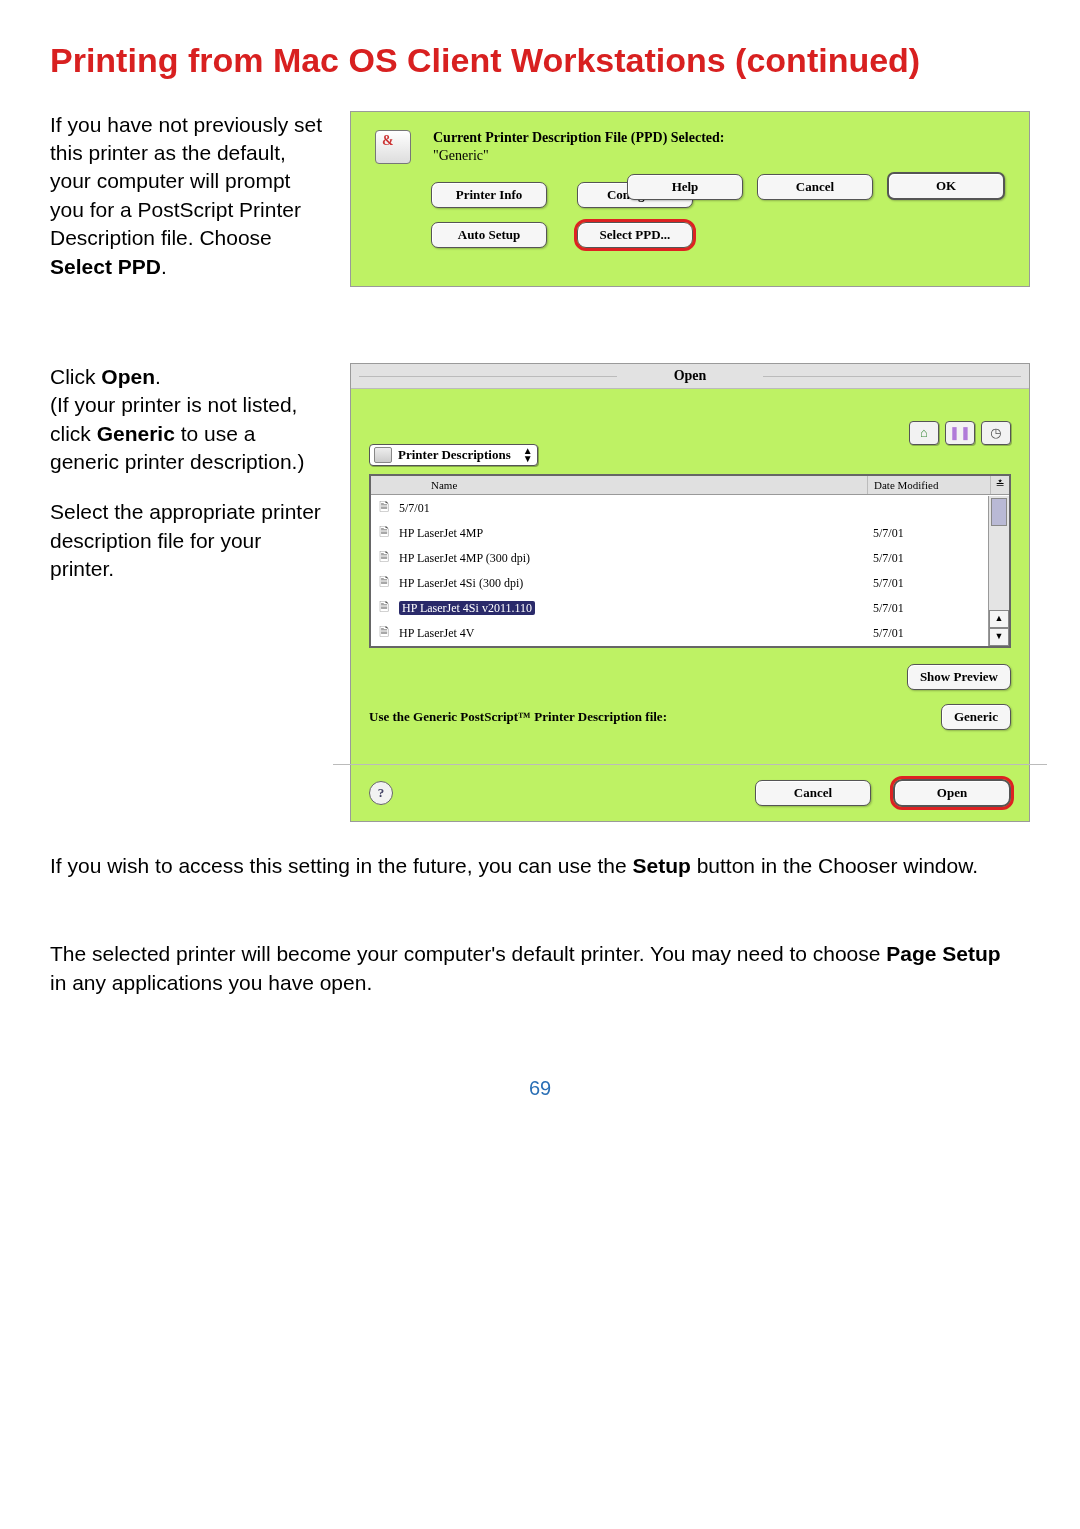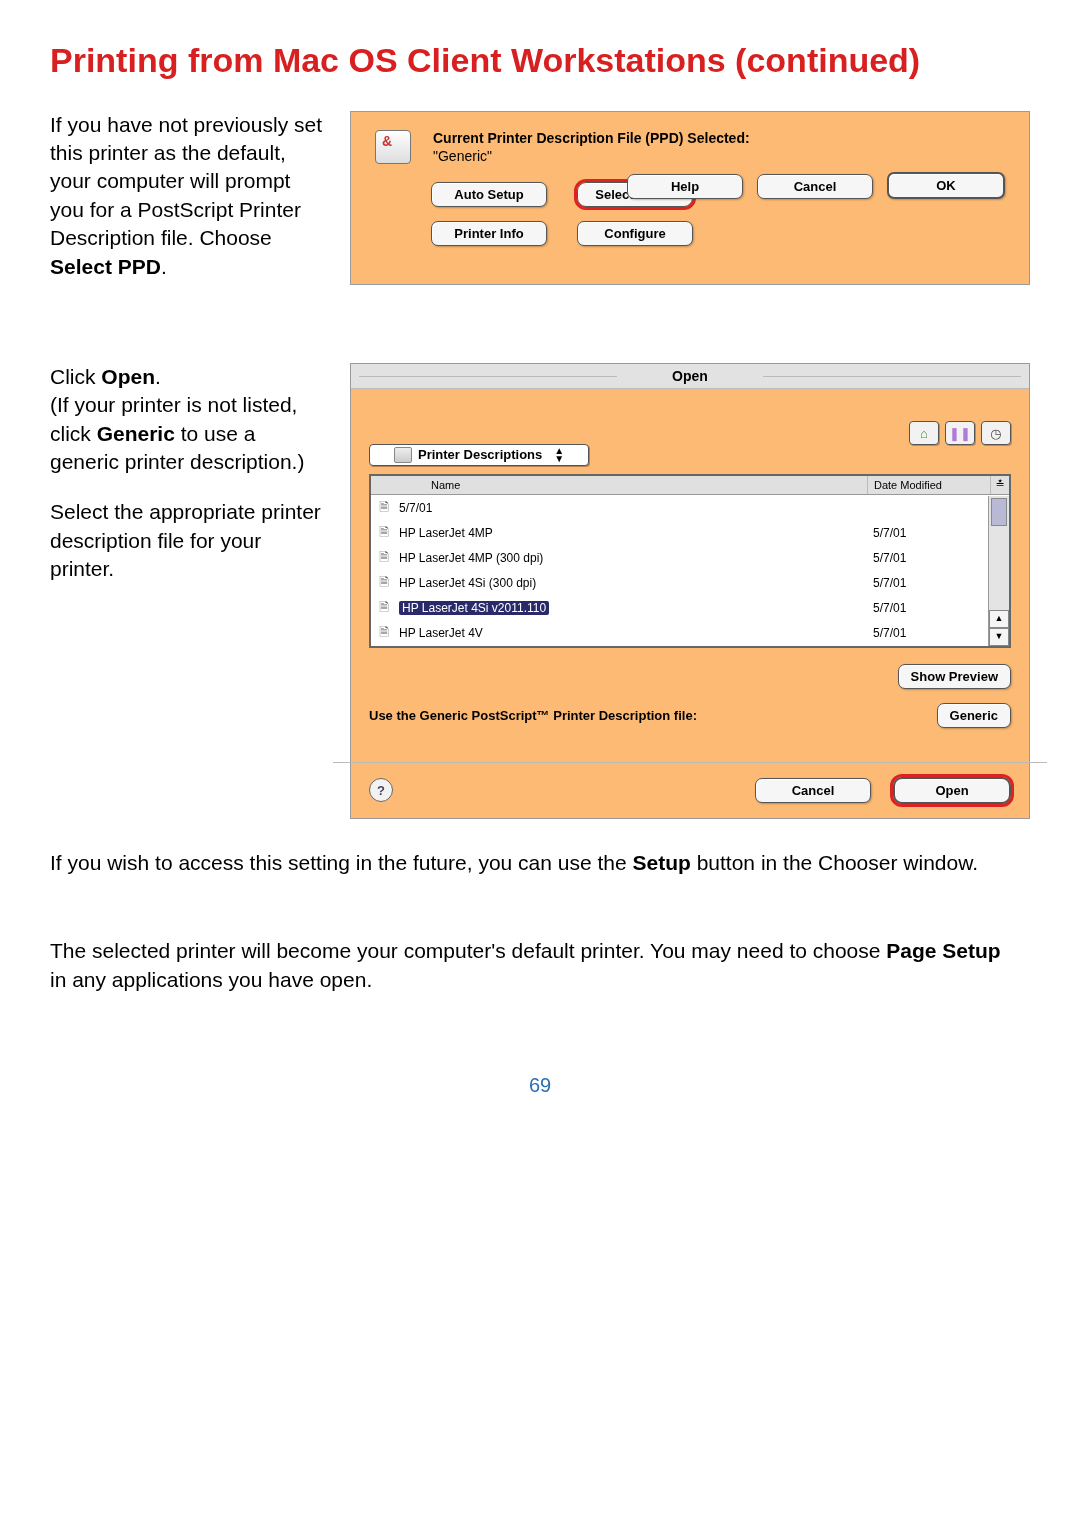--- a/index.html
+++ b/index.html
@@ -27,22 +27,22 @@
     font-size: 21px;
     line-height: 1.35;
     flex: 0 0 280px;
     padding-right: 20px;
   }
   .instr p { margin: 0 0 22px 0; }
   .bold { font-weight: bold; }
   .dialog-shell {
     flex: 1;
     border: 1px solid #9a9a9a;
-    background: #fdba74;
-    font-family: Liberation Sans, sans-serif;
+    background: #bef264;
+    font-family: Liberation Serif, serif;
     font-size: 13px;
     color: #000;
   }
 
   
   .ppd-dialog { padding: 18px 24px 24px 24px; position: relative; }
   .ppd-header { display: flex; align-items: flex-start; margin-bottom: 18px; }
   .printer-ico {
     width: 34px; height: 32px;
     background: linear-gradient(#fff,#ddd);
@@ -97,21 +97,21 @@
   }
   .open-title::before{left:8px;}
   .open-title::after{right:8px;}
   .open-body { padding:12px 18px 18px 18px; }
   .path-row { display:flex; justify-content:space-between; align-items:center; margin-bottom:8px;}
   .path-dropdown {
     display:flex; align-items:center;
     background:#fff;
     border:1px solid #555;
     border-radius:4px;
-    padding:2px 24px;
+    padding:2px 4px;
     font-weight:bold;
     font-size:13px;
     box-shadow:1px 1px 0 rgba(0,0,0,.3);
     margin-top:43px;
   }
   .path-dropdown .arrows{
     margin-left:12px;
     font-size:10px;
     line-height:8px;
   }
@@ -198,26 +198,26 @@
 
   <div class="dialog-shell ppd-dialog">
     <div class="ppd-header">
       <div class="printer-ico"></div>
       <div>
         <div class="ppd-title-line">Current Printer Description File (PPD) Selected:</div>
         <div class="ppd-sub">"Generic"</div>
       </div>
     </div>
     <div class="btn-row">
+      <span class="mac-btn">Printer Info</span>
+      <span class="mac-btn">Configure</span>
+    </div>
+    <div class="btn-row">
       <span class="mac-btn">Auto Setup</span>
       <span class="mac-btn highlight-red">Select PPD...</span>
-    </div>
-    <div class="btn-row">
-      <span class="mac-btn">Printer Info</span>
-      <span class="mac-btn">Configure</span>
     </div>
     <div class="right-col">
       <span class="mac-btn">Help</span>
       <span class="mac-btn">Cancel</span>
       <span class="mac-btn" style="border-width:2px;">OK</span>
     </div>
   </div>
 </div>
 
 <div class="row" style="margin-bottom:30px;">

